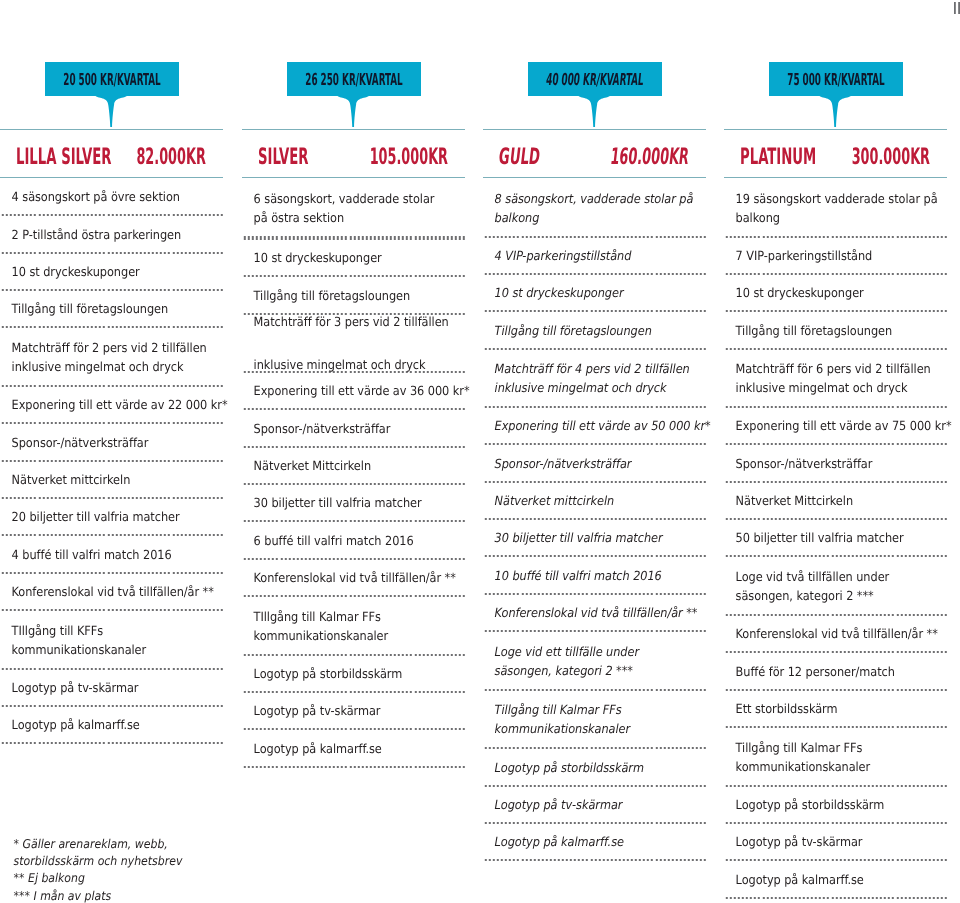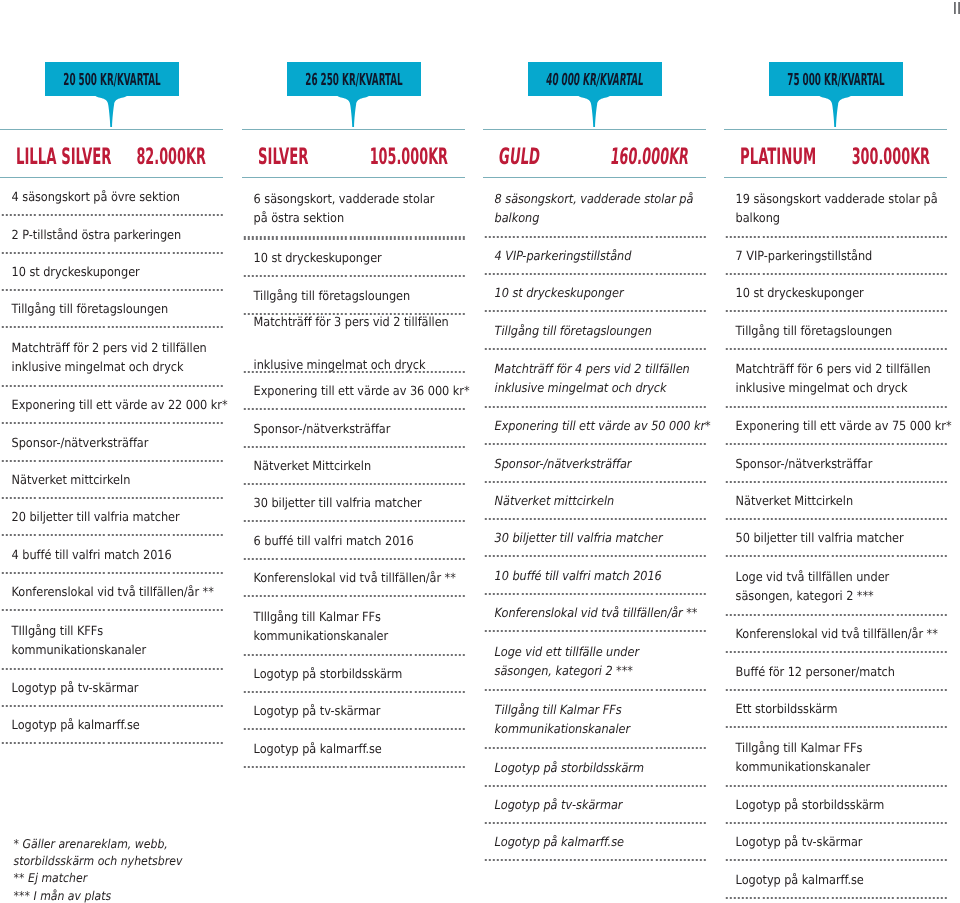--- a/index.html
+++ b/index.html
@@ -434,16 +434,16 @@
           <div class="item" style="height: 36px;">
             <span>Logotyp på kalmarff.se</span>
           </div>
           <div class="dots"></div>
         </div>
       </div>
     </div>
   <div class="footnote">
       <div>* Gäller arenareklam, webb,</div>
       <div>storbildsskärm och nyhetsbrev</div>
-      <div>** Ej matcher</div>
+      <div>** Ej balkong</div>
       <div>*** I mån av plats</div>
     </div>
 </div>
 
 </body></html>

